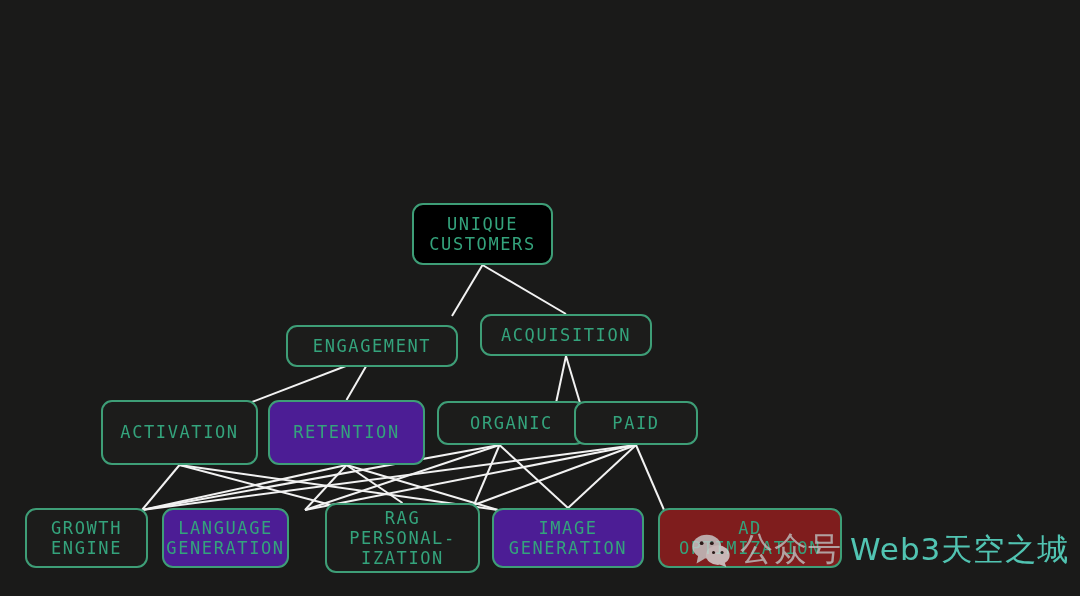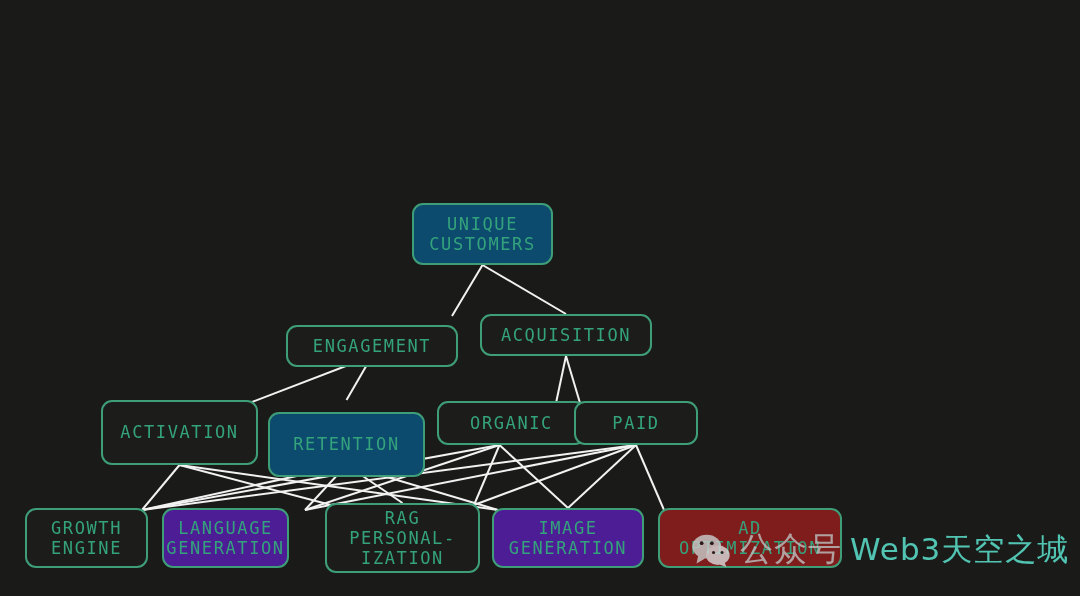--- a/index.html
+++ b/index.html
@@ -94,26 +94,26 @@
       <line x1="499.5" y1="445" x2="474" y2="505" stroke="#f2f2f2" stroke-width="2"></line>
       <line x1="499.5" y1="445" x2="568" y2="508" stroke="#f2f2f2" stroke-width="2"></line>
       <line x1="636" y1="445" x2="142" y2="510" stroke="#f2f2f2" stroke-width="2"></line>
       <line x1="636" y1="445" x2="305" y2="510" stroke="#f2f2f2" stroke-width="2"></line>
       <line x1="636" y1="445" x2="474" y2="505" stroke="#f2f2f2" stroke-width="2"></line>
       <line x1="636" y1="445" x2="568" y2="508" stroke="#f2f2f2" stroke-width="2"></line>
       <line x1="636" y1="445" x2="664" y2="510" stroke="#f2f2f2" stroke-width="2"></line>
     </svg>
 
   <div id="nodes-layer">
-      <div class="node" style="left: 412px; top: 203px; width: 141px; height: 62px; border-color: rgb(62, 158, 119); color: rgb(52, 163, 124); background: #0c4a6e;">UNIQUE
+      <div class="node" style="left: 412px; top: 203px; width: 141px; height: 62px; border-color: rgb(62, 158, 119); color: rgb(52, 163, 124); background: #000000;">UNIQUE
 CUSTOMERS</div>
       <div class="node" style="left: 286px; top: 325px; width: 172px; height: 42px; border-color: rgb(62, 158, 119); color: rgb(52, 163, 124); background: rgb(28, 28, 27);">ENGAGEMENT</div>
       <div class="node" style="left: 480px; top: 314px; width: 172px; height: 42px; border-color: rgb(62, 158, 119); color: rgb(52, 163, 124); background: rgb(28, 28, 27);">ACQUISITION</div>
       <div class="node" style="left: 101px; top: 400px; width: 157px; height: 65px; border-color: rgb(62, 158, 119); color: rgb(52, 163, 124); background: rgb(28, 28, 27);">ACTIVATION</div>
-      <div class="node" style="left: 268px; top: 400px; width: 157px; height: 65px; border-color: rgb(62, 158, 119); color: rgb(52, 163, 124); background: #0c4a6e; margin-top: 12px;">RETENTION</div>
+      <div class="node" style="left: 268px; top: 400px; width: 157px; height: 65px; border-color: rgb(62, 158, 119); color: rgb(52, 163, 124); background: #4c1d95;">RETENTION</div>
       <div class="node" style="left: 437px; top: 401px; width: 149px; height: 44px; border-color: rgb(62, 158, 119); color: rgb(52, 163, 124); background: rgb(28, 28, 27);">ORGANIC</div>
       <div class="node" style="left: 574px; top: 401px; width: 124px; height: 44px; border-color: rgb(62, 158, 119); color: rgb(52, 163, 124); background: rgb(28, 28, 27); text-align: right;">PAID</div>
       <div class="node" style="left: 25px; top: 508px; width: 123px; height: 60px; border-color: rgb(62, 158, 119); color: rgb(52, 163, 124); background: rgb(28, 28, 27);">GROWTH
 ENGINE</div>
       <div class="node" style="left: 162px; top: 508px; width: 127px; height: 60px; border-color: rgb(62, 158, 119); color: rgb(52, 163, 124); background: #4c1d95;">LANGUAGE
 GENERATION</div>
       <div class="node" style="left: 325px; top: 503px; width: 155px; height: 70px; border-color: rgb(62, 158, 119); color: rgb(52, 163, 124); background: rgb(28, 28, 27);">RAG
 PERSONAL-
 IZATION</div>
       <div class="node" style="left: 492px; top: 508px; width: 152px; height: 60px; border-color: rgb(62, 158, 119); color: rgb(52, 163, 124); background: #4c1d95;">IMAGE

